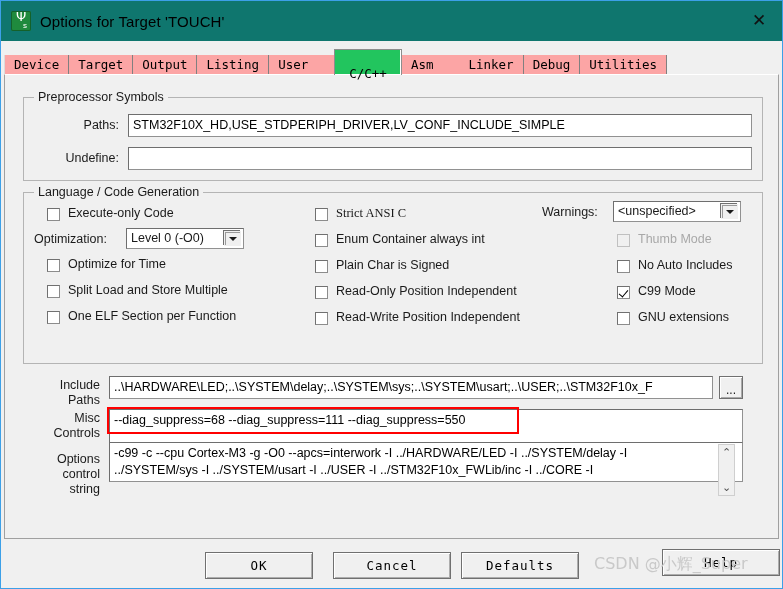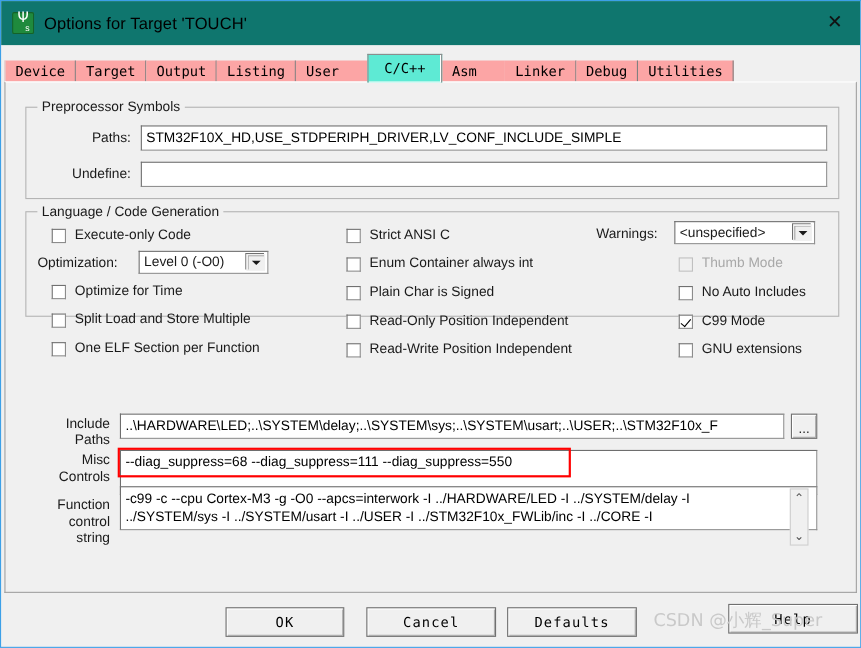--- a/index.html
+++ b/index.html
@@ -62,27 +62,27 @@
     padding:0 9px;
     font-size:12.5px; color:#000;
     background:#fca5a5;
     border-right:1px solid #808080;
     white-space:nowrap;
     position:relative; top:1px;
   }
   .tab.first { border-left:1px solid #dcdcdc; }
   .tab.active {
     height:26px; line-height:24px;
-    background:#5eead4;
+    background:#22c55e;
     border:1px solid #8d8d8d;
     border-bottom:none;
     border-right:1px solid #8d8d8d;
     font-weight:normal;
     top:0px;
-    padding:0 14px;
+    padding:12px 14px;
     z-index:4;
     box-shadow: -1px -1px 0 #ffffff inset;
   }
   .tab.gap { border-right:none; padding-right:26px; }
 
   
   #page {
     position:absolute; left:3px; top:73px; width:775px; height:465px;
     background:#f0f0f0;
     border:1px solid #a0a0a0;
@@ -97,21 +97,21 @@
   }
   .group > .legend {
     position:absolute; top:-8px; left:10px;
     background:#f0f0f0;
     padding:0 4px;
     font-size:12.5px; color:#1a1a1a;
     white-space:nowrap;
   }
 
   #grp-pre  { left:18px;  top:22px;  width:740px; height:84px; }
-  #grp-lang { left:18px;  top:117px; width:740px; height:96px; }
+  #grp-lang { left:18px;  top:117px; width:740px; height:172px; }
 
   
   .lbl {
     position:absolute;
     font-size:12.5px; color:#1a1a1a;
     white-space:nowrap;
   }
   .lbl.r { text-align:right; }
 
   
@@ -292,21 +292,21 @@
       <div class="cb" style="left:23px; top:66px;"></div>
       <div class="cbl" style="left:44px; top:64px;">Optimize for Time</div>
 
       <div class="cb" style="left:23px; top:92px;"></div>
       <div class="cbl" style="left:44px; top:90px;">Split Load and Store Multiple</div>
 
       <div class="cb" style="left:23px; top:118px;"></div>
       <div class="cbl" style="left:44px; top:116px;">One ELF Section per Function</div>
 
       <div class="cb" style="left:291px; top:15px;"></div>
-      <div class="cbl" style="left:312px; top:13px;">Strict ANSI C</div>
+      <div class="cbl" style="left:312px; top:13px;font-family:Liberation Serif, serif;">Strict ANSI C</div>
 
       <div class="cb" style="left:291px; top:41px;"></div>
       <div class="cbl" style="left:312px; top:39px;">Enum Container always int</div>
 
       <div class="cb" style="left:291px; top:67px;"></div>
       <div class="cbl" style="left:312px; top:65px;">Plain Char is Signed</div>
 
       <div class="cb" style="left:291px; top:93px;"></div>
       <div class="cbl" style="left:312px; top:91px;">Read-Only Position Independent</div>
 
@@ -335,21 +335,21 @@
     <div class="lbl r" style="left:20px; top:303px; width:75px;">Include</div>
     <div class="lbl r" style="left:20px; top:318px; width:75px;">Paths</div>
     <div class="tin" style="left:104px; top:301px; width:604px; height:23px;">..\HARDWARE\LED;..\SYSTEM\delay;..\SYSTEM\sys;..\SYSTEM\usart;..\USER;..\STM32F10x_F</div>
     <div class="minibtn" style="left:714px; top:301px; width:24px; height:23px;">...</div>
 
     <div class="lbl r" style="left:20px; top:336px; width:75px;">Misc</div>
     <div class="lbl r" style="left:20px; top:351px; width:75px;">Controls</div>
     <div class="tin" style="left:104px; top:334px; width:634px; height:41px;">--diag_suppress=68 --diag_suppress=111 --diag_suppress=550</div>
     <div id="misc-highlight" style="left:102px; top:332px; width:412px; height:27px;"></div>
 
-    <div class="lbl r" style="left:12px; top:377px; width:83px;">Function</div>
+    <div class="lbl r" style="left:12px; top:377px; width:83px;">Options</div>
     <div class="lbl r" style="left:12px; top:392px; width:83px;">control</div>
     <div class="lbl r" style="left:12px; top:407px; width:83px;">string</div>
 
     <div id="cc-string" style="left:104px; top:367px; width:634px; height:40px;">
       <div class="line">-c99 -c --cpu Cortex-M3 -g -O0 --apcs=interwork -I ../HARDWARE/LED -I ../SYSTEM/delay -I</div>
       <div class="line">../SYSTEM/sys -I ../SYSTEM/usart -I ../USER -I ../STM32F10x_FWLib/inc -I ../CORE -I</div>
     </div>
     <div id="cc-scroll" style="left:713px; top:369px; height:52px;">
       <div class="sb" style="top:0px;">⌃</div>
       <div class="sb" style="bottom:0px;">⌄</div>

